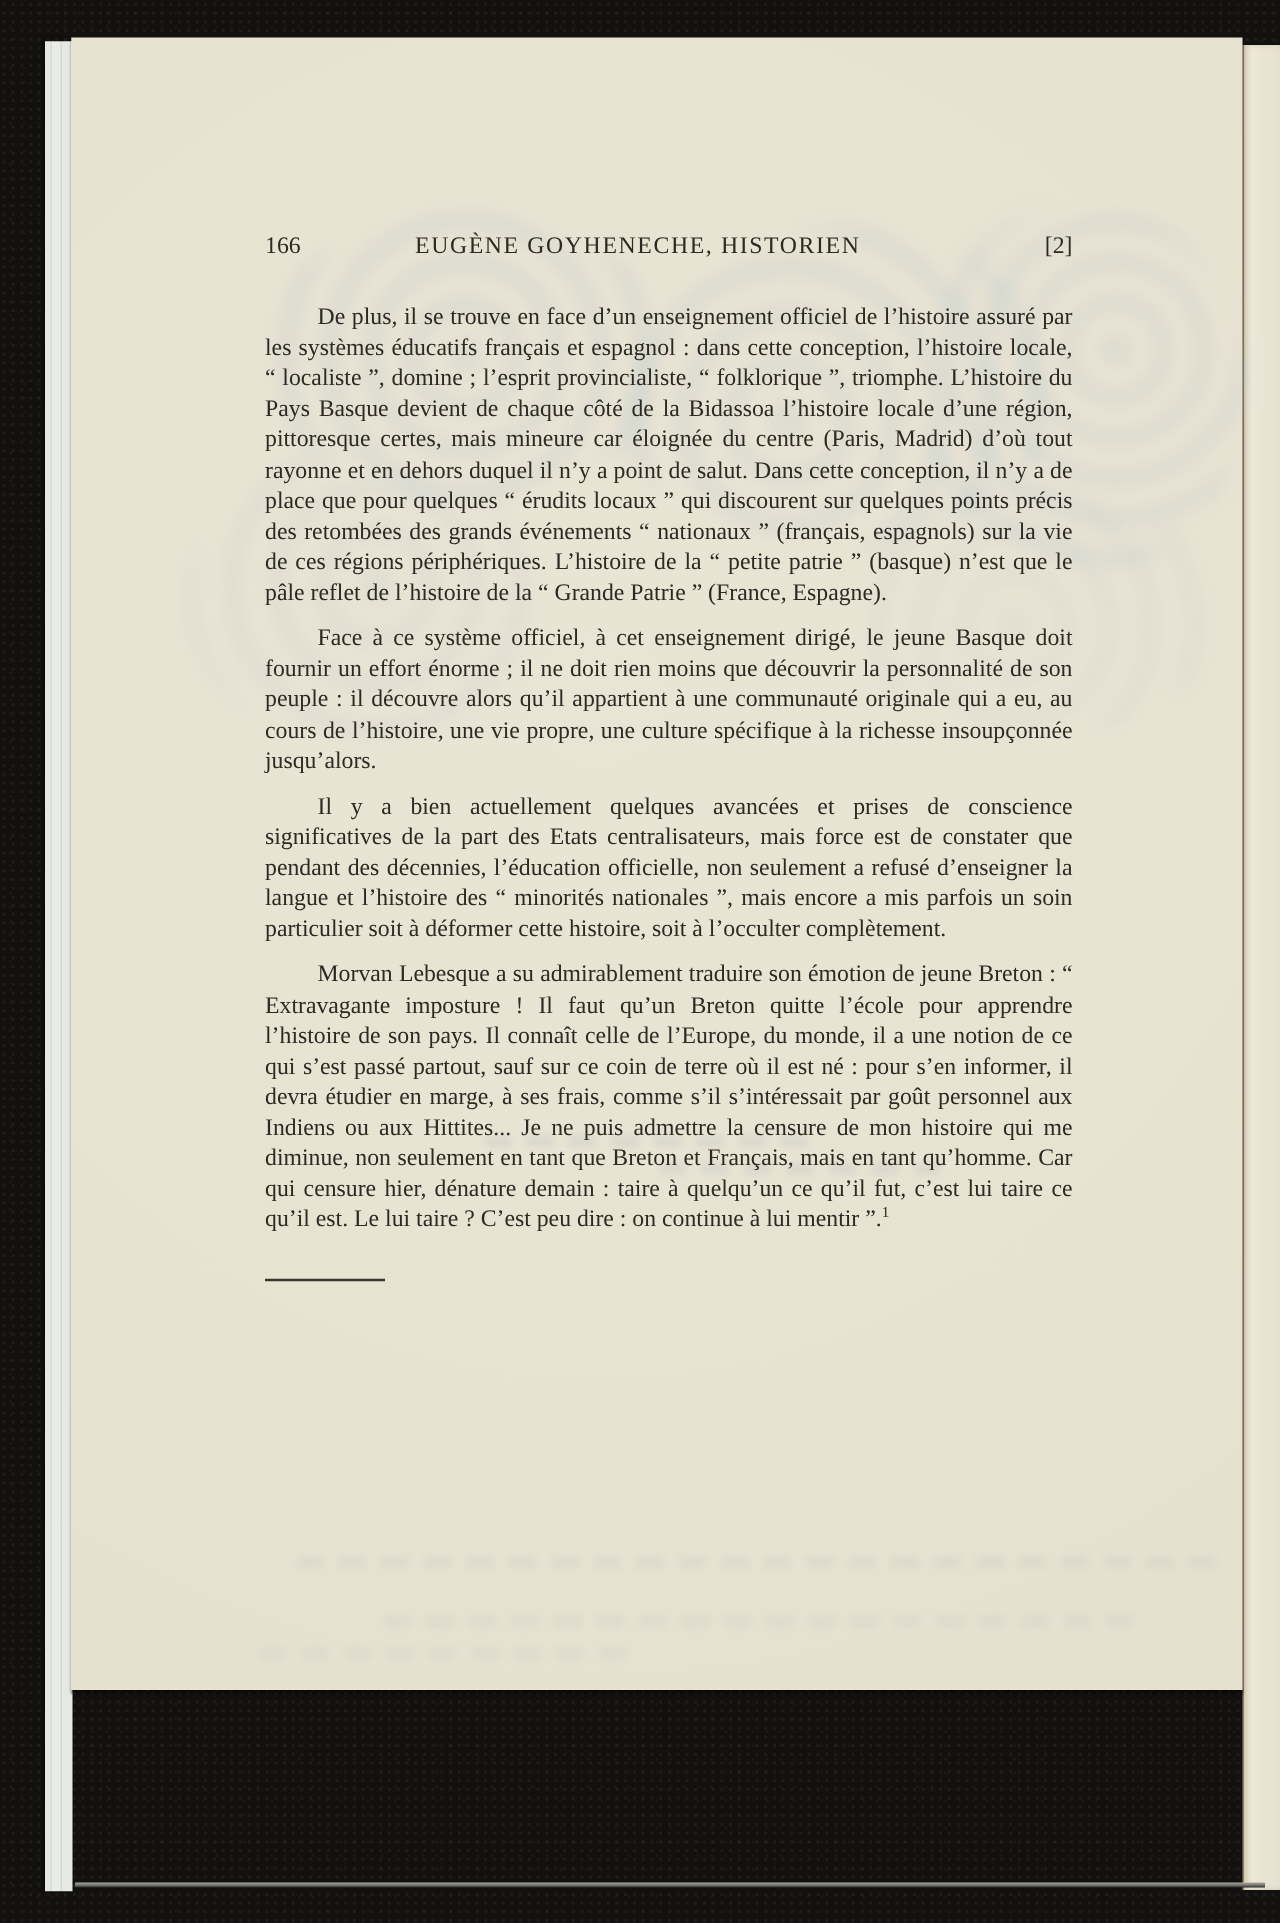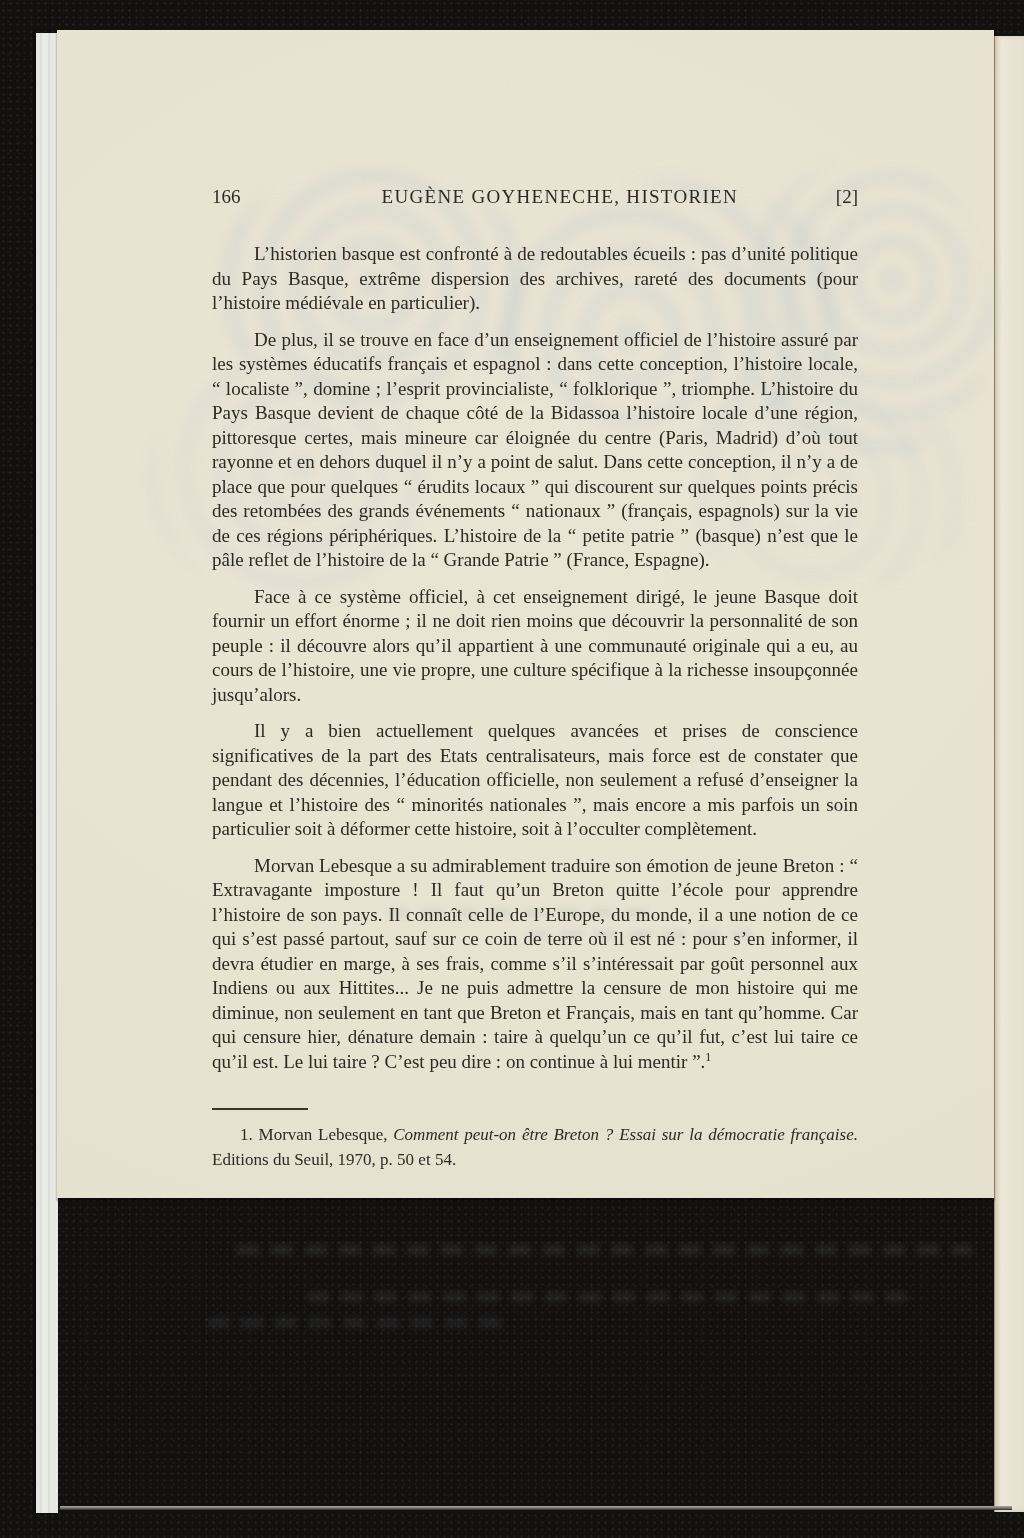--- a/index.html
+++ b/index.html
@@ -40,21 +40,21 @@
     width: 30px; height: 1476px;
     background: linear-gradient(90deg, #f2ecdd 0%, #ebe5d6 40%, #e7e1d2 100%);
     border-left: 1px solid #a3926a;
     box-shadow: inset 3px 0 4px rgba(120,100,60,0.25);
   }
 
   
   .page {
     position: absolute;
     left: 57px; top: 30px;
-    width: 937px; height: 1168px;
+    width: 937px; height: 1322px;
     background:
       radial-gradient(ellipse 130% 90% at 45% 40%, #eae4d4 0%, #e8e2d1 55%, #e3ddcb 100%);
     box-shadow: 0 3px 2px rgba(0,0,0,0.45);
   }
   .bottom-edge {
     position: absolute;
     left: 60px; top: 1506px;
     width: 952px; height: 4px;
     background: linear-gradient(180deg, #a9a9a5 0%, #6b6b68 60%, #2a2826 100%);
   }
@@ -98,21 +98,21 @@
   .running-head {
     margin-top: 155px;
     display: flex;
     align-items: baseline;
     font-size: 19px;
     line-height: 24px;
   }
   .running-head .page-num { width: 120px; }
   .running-head .title {
     flex: 1;
-    text-align: right;
+    text-align: left;
     letter-spacing: 1.3px;
   }
   .running-head .colref { width: 120px; text-align: right; }
 
   .body-text { margin-top: 33px; }
   .body-text p {
     font-size: 19px;
     line-height: 24.5px;
     text-align: justify;
     text-indent: 42px;
@@ -156,28 +156,26 @@
 
   <div class="content">
 
     <div class="running-head">
       <span class="page-num">166</span>
       <span class="title">EUGÈNE GOYHENECHE, HISTORIEN</span>
       <span class="colref">[2]</span>
     </div>
 
     <div class="body-text">
-      <p>L’historien basque est confronté à de redoutables écueils : pas d’unité politique du Pays Basque, extrême dispersion des archives, rareté des documents (pour l’histoire médiévale en particulier).</p>
       <p>De plus, il se trouve en face d’un enseignement officiel de l’histoire assuré par les systèmes éducatifs français et espagnol : dans cette conception, l’histoire locale, “ localiste ”, domine ; l’esprit provincialiste, “ folklorique ”, triomphe. L’histoire du Pays Basque devient de chaque côté de la Bidassoa l’histoire locale d’une région, pittoresque certes, mais mineure car éloignée du centre (Paris, Madrid) d’où tout rayonne et en dehors duquel il n’y a point de salut. Dans cette conception, il n’y a de place que pour quelques “ érudits locaux ” qui discourent sur quelques points précis des retombées des grands événements “ nationaux ” (français, espagnols) sur la vie de ces régions périphériques. L’histoire de la “ petite patrie ” (basque) n’est que le pâle reflet de l’histoire de la “ Grande Patrie ” (France, Espagne).</p>
       <p>Face à ce système officiel, à cet enseignement dirigé, le jeune Basque doit fournir un effort énorme ; il ne doit rien moins que découvrir la personnalité de son peuple : il découvre alors qu’il appartient à une communauté originale qui a eu, au cours de l’histoire, une vie propre, une culture spécifique à la richesse insoupçonnée jusqu’alors.</p>
       <p>Il y a bien actuellement quelques avancées et prises de conscience significatives de la part des Etats centralisateurs, mais force est de constater que pendant des décennies, l’éducation officielle, non seulement a refusé d’enseigner la langue et l’histoire des “ minorités nationales ”, mais encore a mis parfois un soin particulier soit à déformer cette histoire, soit à l’occulter complètement.</p>
       <p class="spaced"><span>Morvan Lebesque a su admirablement traduire son émotion de jeune Breton : “ Extravagante imposture ! Il faut qu’un Breton quitte l’école pour apprendre l’histoire de son pays. Il connaît celle de l’Europe, du monde, il a une notion de ce qui s’est passé partout, sauf sur ce coin de terre où il est né : pour s’en informer, il devra étudier en marge, à ses frais, comme s’il s’intéressait par goût personnel aux Indiens ou aux Hittites... Je ne puis admettre la censure de mon histoire qui me diminue, non seulement en tant que Breton et Français, mais en tant qu’homme. Car qui censure hier, dénature demain : taire à quelqu’un ce qu’il fut, c’est lui taire ce qu’il est. Le lui taire ? C’est peu dire : on continue à lui mentir ”.</span><sup class="fn-ref">1</sup></p>
     </div>
 
     <div class="footnote-block">
       <div class="footnote-rule"></div>
-      <p class="footnote"><span>1. Morvan Lebesque, </span><span class="it">Comment peut-on être Breton ? Essai sur la démocratie française.</span><span> Editions du Seuil, 1970, p. 50 et 54.</span></p>
     </div>
 
   </div>
 </div>
 
 <div class="bottom-edge"></div>
 
 </body></html>

